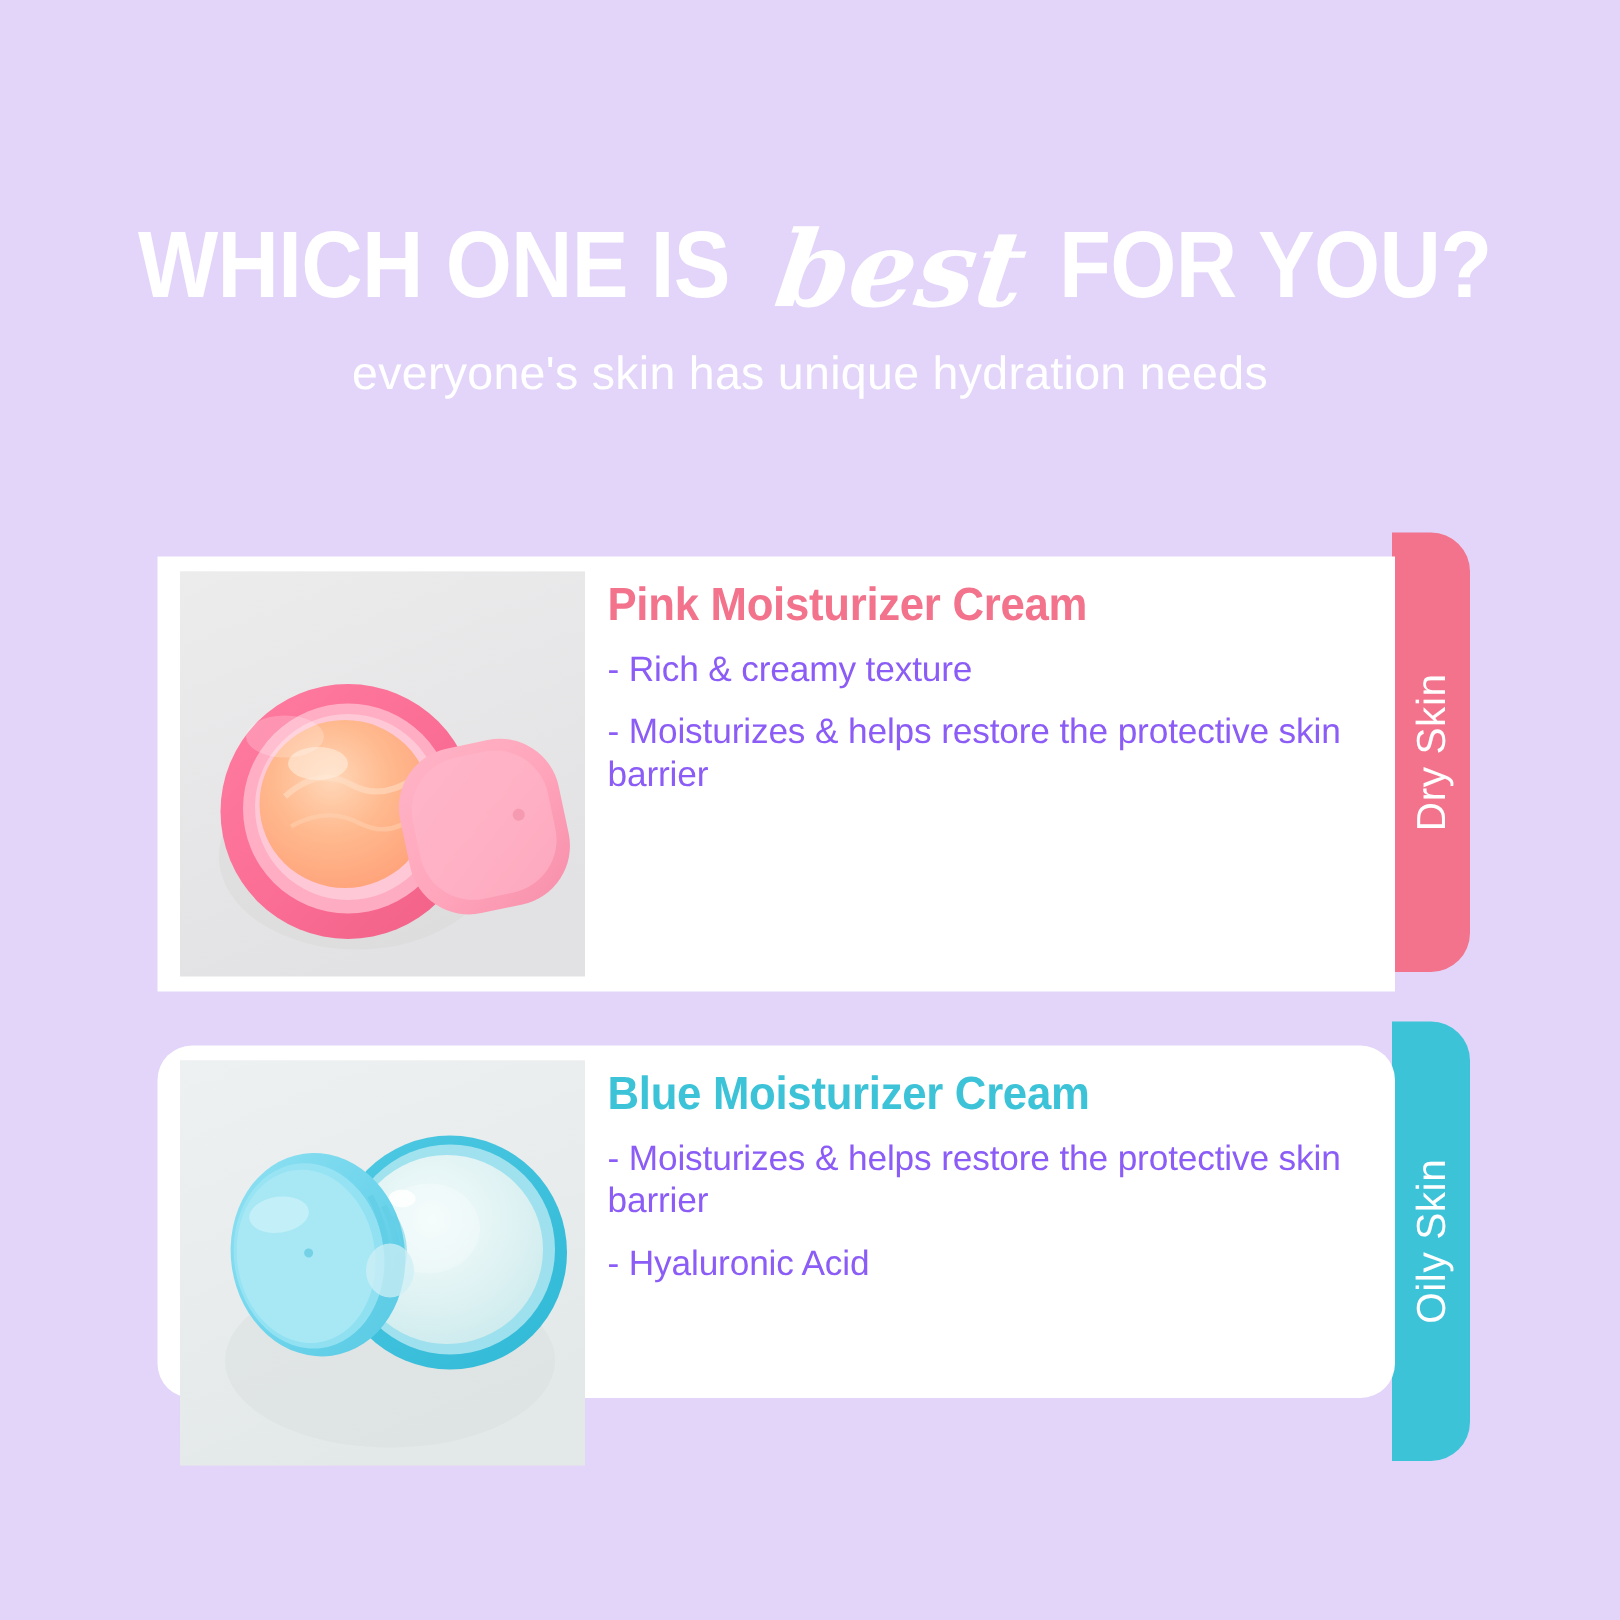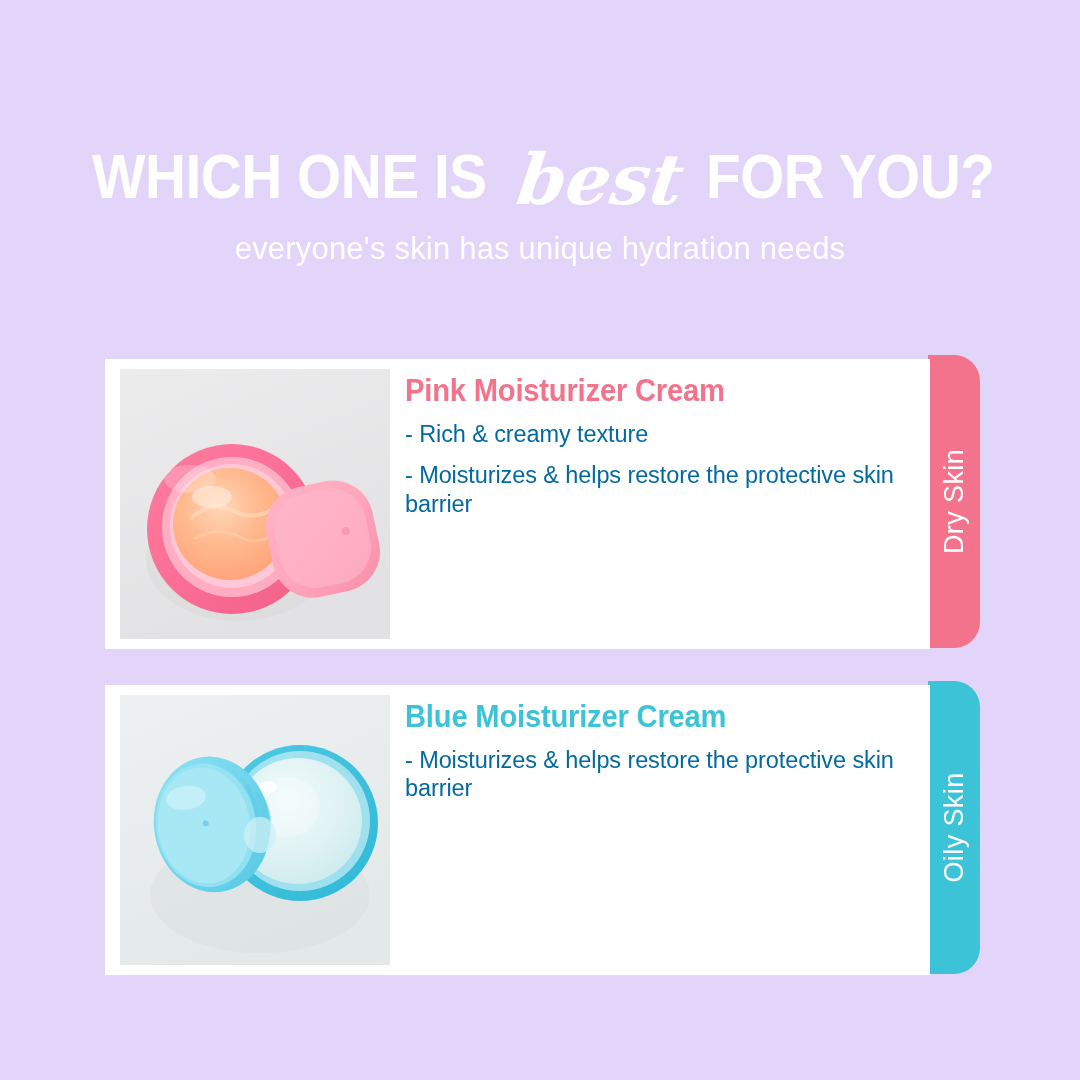--- a/index.html
+++ b/index.html
@@ -70,27 +70,27 @@
   
   .card {
     position: absolute;
     left: 105px;
   }
   #card-pink  { top: 355px; }
   #card-blue  { top: 681px; }
 
   .card-body {
     position: absolute;
-    top: 4px;
+    top: 16px;
     left: 0;
     width: 825px;
     background: #ffffff;
   }
   #card-pink .card-body { height: 290px; }
-  #card-blue .card-body { height: 290px; }
+  #card-blue .card-body { height: 235px; border-radius: 23px; }
 
   .card-photo {
     position: absolute;
     top: 10px;
     left: 15px;
     width: 270px;
     height: 270px;
     overflow: hidden;
     background: #e8e8ea;
   }
@@ -108,21 +108,21 @@
     transform: scaleX(0.94);
     transform-origin: left center;
     margin: 0 0 11px 0;
     white-space: nowrap;
   }
   #card-pink .card-title { color: #f2738b; }
   #card-blue .card-title { color: #3dc3d8; }
 
   .bullet {
     font-size: 23.5px;
-    color: #0369a1;
+    color: #8b5cf6;
     line-height: 1.21;
     margin-bottom: 13px;
     letter-spacing: -0.1px;
   }
   .bullet:last-child { margin-bottom: 0; }
 
   
   .side-tab {
     position: absolute;
     top: 0;
@@ -285,16 +285,17 @@
           <ellipse cx="70" cy="100" rx="20" ry="12" fill="#ffffff" opacity="0.3"></ellipse>
         </g>
 
         <ellipse cx="140" cy="140" rx="16" ry="18" fill="#cdeff5" opacity="0.75"></ellipse>
       </svg>
     </div>
 
     <div class="card-text">
       <div class="card-title">Blue Moisturizer Cream</div>
       <div class="bullet">- Moisturizes &amp; helps restore the protective skin barrier</div>
+      <div class="bullet">- Hyaluronic Acid</div>
     </div>
 
   </div>
 </div>
 
 </body></html>

